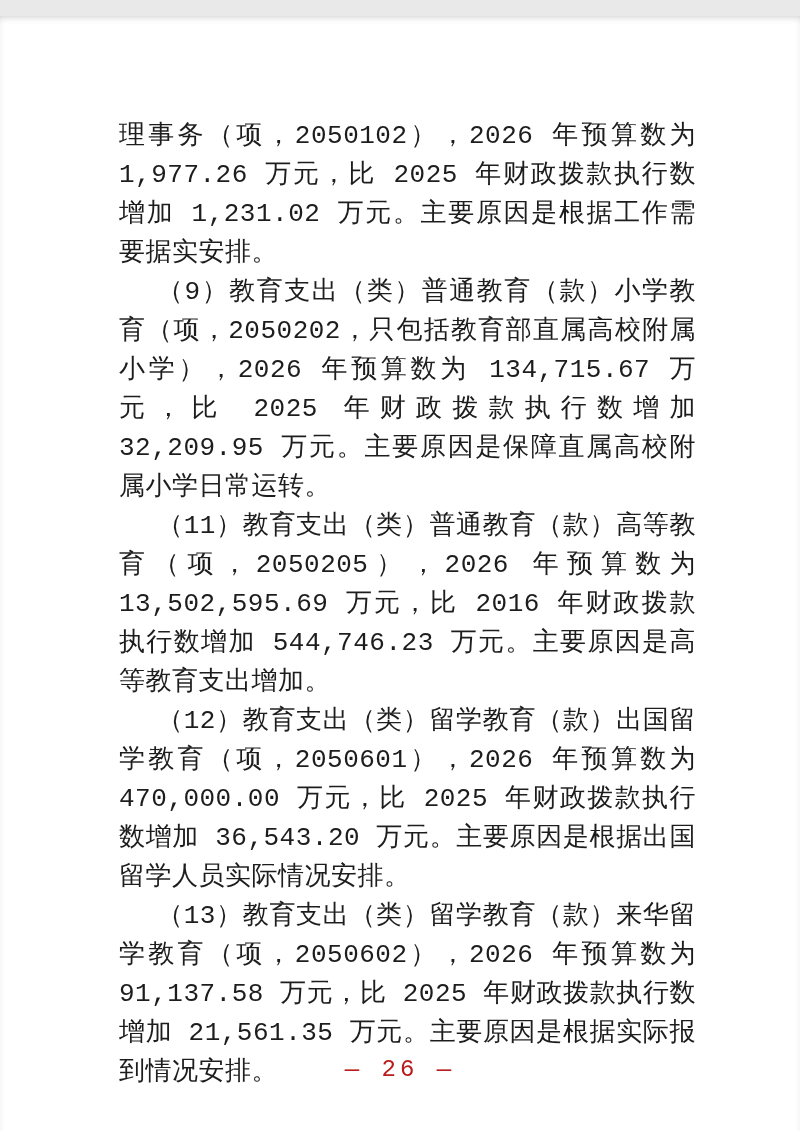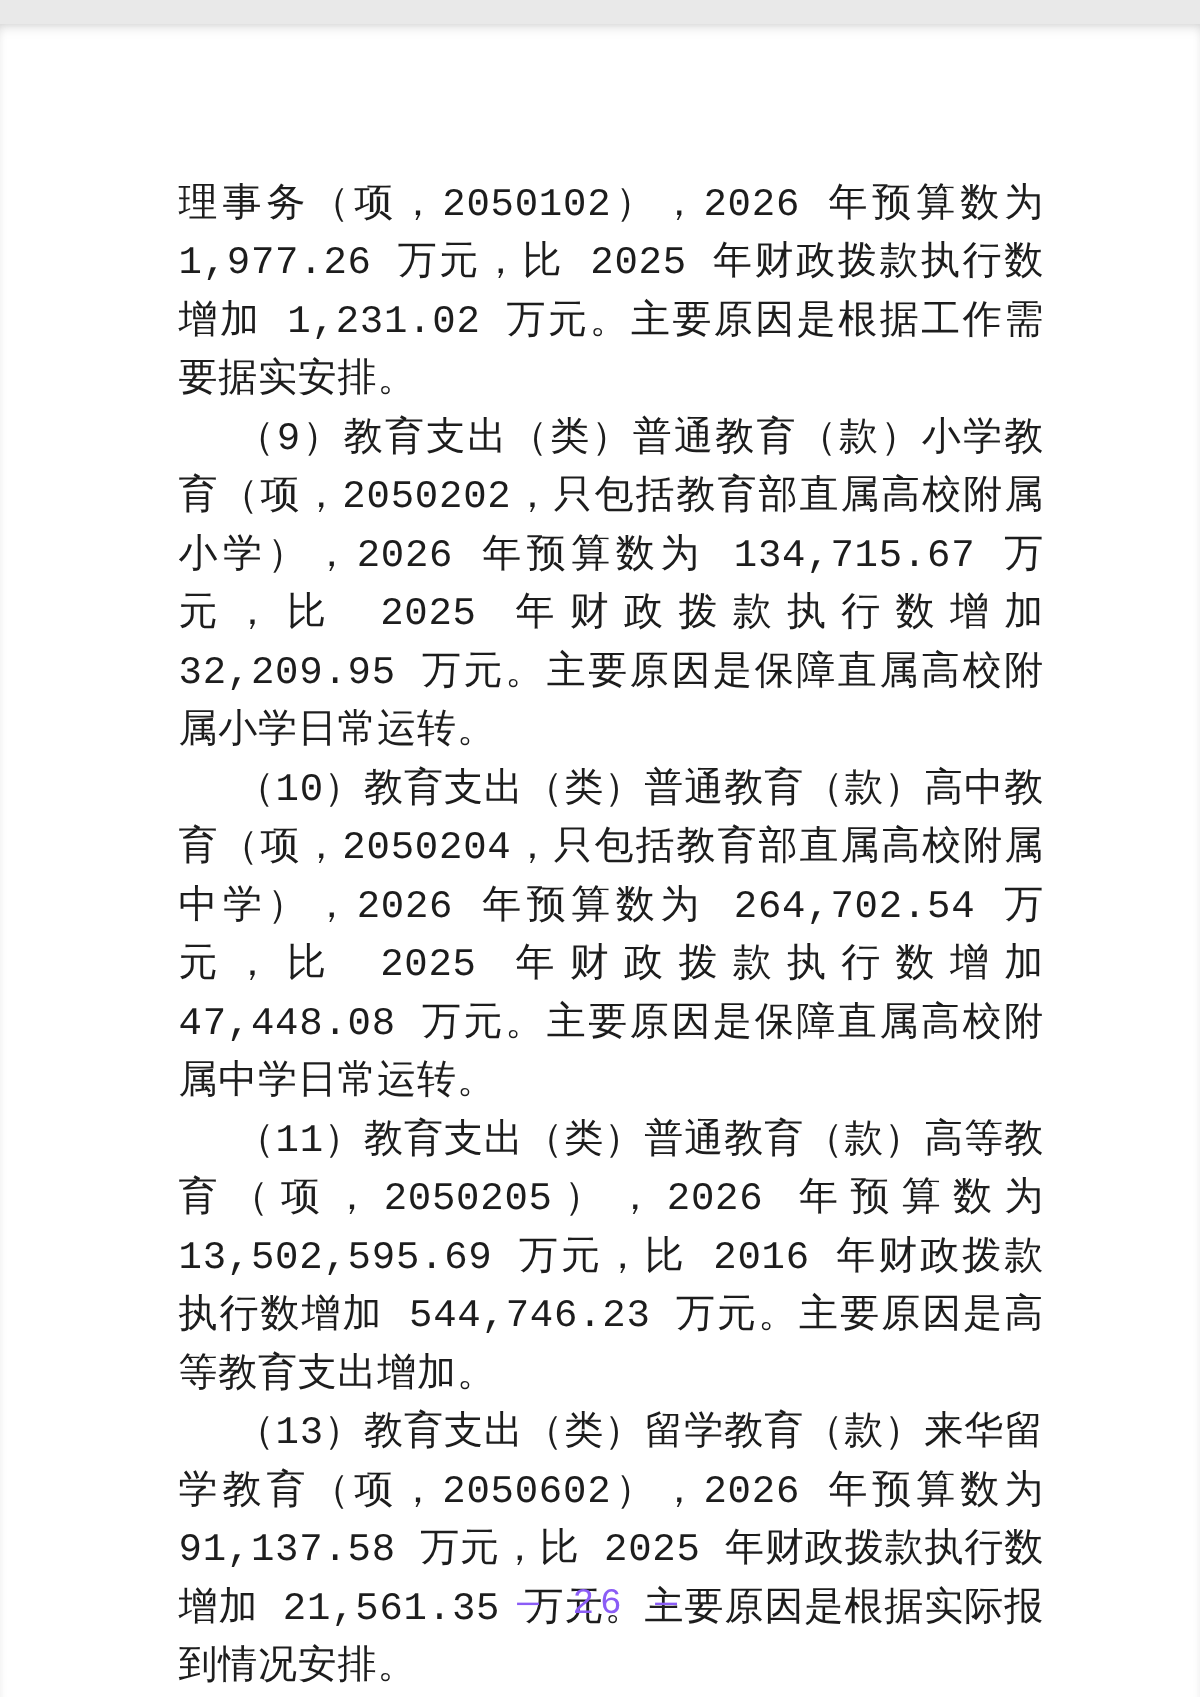--- a/index.html
+++ b/index.html
@@ -37,30 +37,30 @@
   .para.indented {
     text-indent: 38px;
   }
   .footer {
     position: absolute;
     left: 0;
     top: 1040px;
     width: 800px;
     text-align: center;
     font-size: 24px;
-    color: #8b5cf6;
+    color: #b91c1c;
     letter-spacing: 4px;
   }
 </style>
 </head>
 <body>
 
 <div class="page">
   <div class="content">
     <p class="para">理事务（项，2050102），2026 年预算数为 1,977.26 万元，比 2025 年财政拨款执行数增加 1,231.02 万元。主要原因是根据工作需要据实安排。</p>
     <p class="para indented">（9）教育支出（类）普通教育（款）小学教育（项，2050202，只包括教育部直属高校附属小学），2026 年预算数为 134,715.67 万元，比 2025 年财政拨款执行数增加 32,209.95 万元。主要原因是保障直属高校附属小学日常运转。</p>
-    <p class="para indented">（10）教育支出（类）普通教育（款）高中教育（项，2050204，只包括教育部直属高校附属中学），2026 年预算数为 264,702.54 万元，比 2025 年财政拨款执行数增加 47,448.08 万元。主要原因是保障直属高校附属中学日常运转。</p>
     <p class="para indented">（11）教育支出（类）普通教育（款）高等教育（项，2050205），2026 年预算数为 13,502,595.69 万元，比 2016 年财政拨款执行数增加 544,746.23 万元。主要原因是高等教育支出增加。</p>
+    <p class="para indented">（12）教育支出（类）留学教育（款）出国留学教育（项，2050601），2026 年预算数为 470,000.00 万元，比 2025 年财政拨款执行数增加 36,543.20 万元。主要原因是根据出国留学人员实际情况安排。</p>
     <p class="para indented">（13）教育支出（类）留学教育（款）来华留学教育（项，2050602），2026 年预算数为 91,137.58 万元，比 2025 年财政拨款执行数增加 21,561.35 万元。主要原因是根据实际报到情况安排。</p>
   </div>
 
   <div class="footer">— 26 —</div>
 </div>
 
 </body></html>

